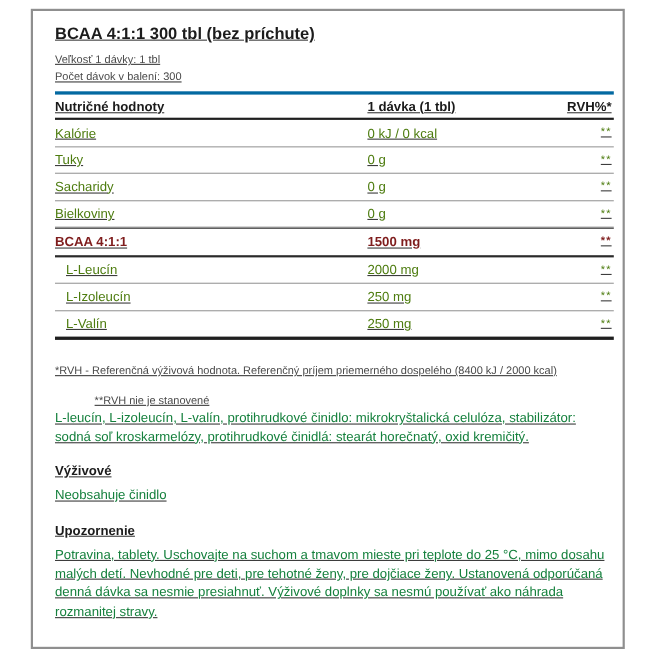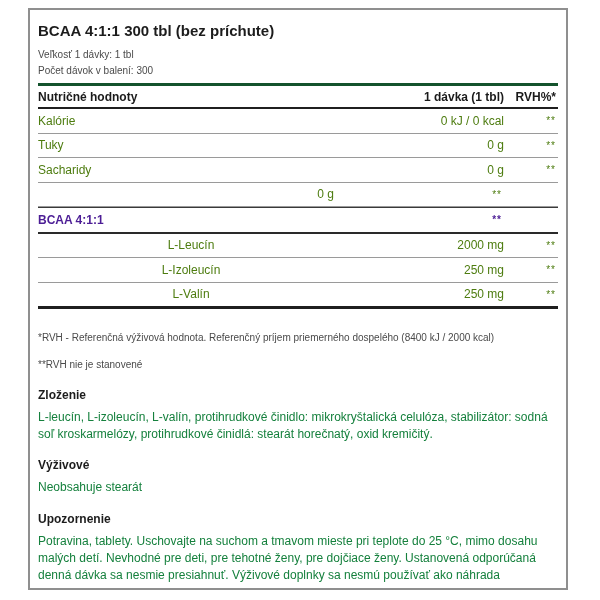--- a/index.html
+++ b/index.html
@@ -3,44 +3,44 @@
 <meta charset="utf-8">
 <style>
   html, body { margin:0; padding:0; background:#ffffff; }
   .canvas {
     position:relative; width:600px; height:600px; background:#ffffff;
     font-family:"Liberation Sans", sans-serif; color:#3d3d3d;
   }
   .panel {
     position:absolute; left:28px; top:8px; width:540px; height:582px;
     box-sizing:border-box; border:2px solid #8f8f8f; background:#ffffff;
-    padding:8px 8px 8px 8px; overflow:hidden;
+    padding:8px 8px 8px 20px; overflow:hidden;text-decoration:underline;
   }
   .title {
     font-size:15px; font-weight:bold; color:#1c1c1c; margin:4px 0 10px 0;
   }
   .serving-line { font-size:10px; color:#4a4a4a; margin:5px 0 4px 0; }
 
-  .nutri-table { margin-top:7px; border-top:3px solid #14532d; border-bottom:3px solid #1f1f1f; }
+  .nutri-table { margin-top:7px; border-top:3px solid #0369a1; border-bottom:3px solid #1f1f1f; }
   .trow {
     display:grid; grid-template-columns:1fr 170px 54px; align-items:center;
     min-height:23.5px; border-bottom:1px solid #9a9a9a;
     font-size:12px; color:#4d7c0f;
   }
   .trow:last-child { border-bottom:none; }
   .trow .c1 { text-align:left; }
-  .trow .c2 { text-align:right; }
+  .trow .c2 { text-align:left; }
   .trow .c3 { text-align:right; font-size:10px; letter-spacing:1px; padding-right:2px; }
   .trow.thead { font-weight:bold; color:#1a1a1a; border-bottom:2px solid #1f1f1f; min-height:21px; }
   .trow.thead .c3 { font-size:12px; letter-spacing:0; }
-  .trow.bold { font-weight:bold; color:#4c1d95; border-top:1px solid #3a3a3a; border-bottom:2px solid #2a2a2a; }
-  .trow.indent .c1 { padding-left:10px;text-align:center; }
+  .trow.bold { font-weight:bold; color:#7f1d1d; border-top:1px solid #3a3a3a; border-bottom:2px solid #2a2a2a; }
+  .trow.indent .c1 { padding-left:10px; }
 
   .footnote { font-size:10px; color:#4a4a4a; line-height:1.5; margin-top:21px; }
-  .footnote + .footnote { margin-top:12px; }
+  .footnote + .footnote { margin-top:12px;margin-left:36px; }
 
   .section-heading { font-size:12px; font-weight:bold; color:#1c1c1c; margin:16px 0 7px 0; }
   .section-body { font-size:12px; color:#15803d; line-height:1.38; margin:0; }
   .section-upozornenie .section-body { line-height:1.45; }
 </style>
 </head>
 <body>
 
 <div class="canvas">
   <div class="panel">
@@ -69,26 +69,28 @@
     <div class="c3">**</div>
   </div>
 
   <div class="trow">
     <div class="c1">Sacharidy</div>
     <div class="c2">0 g</div>
     <div class="c3">**</div>
   </div>
 
   <div class="trow">
+    <div class="c1">Bielkoviny</div>
     <div class="c2">0 g</div>
     <div class="c3">**</div>
   </div>
 
   <div class="trow bold">
     <div class="c1">BCAA 4:1:1</div>
+    <div class="c2">1500 mg</div>
     <div class="c3">**</div>
   </div>
 
   <div class="trow indent">
     <div class="c1">L-Leucín</div>
     <div class="c2">2000 mg</div>
     <div class="c3">**</div>
   </div>
 
   <div class="trow indent">
@@ -105,27 +107,26 @@
 </div>
 
     <div>
       <div class="footnote">*RVH - Referenčná výživová hodnota. Referenčný príjem priemerného dospelého (8400 kJ / 2000 kcal)</div>
       <div class="footnote">**RVH nie je stanovené</div>
     </div>
 
     <div id="sections">
 
   <div class="section section-zlozenie">
-    <div class="section-heading">Zloženie</div>
     <p class="section-body">L-leucín, L-izoleucín, L-valín, protihrudkové činidlo: mikrokryštalická celulóza, stabilizátor: sodná soľ kroskarmelózy, protihrudkové činidlá: stearát horečnatý, oxid kremičitý.</p>
   </div>
 
   <div class="section section-alergeny">
     <div class="section-heading">Výživové</div>
-    <p class="section-body">Neobsahuje stearát</p>
+    <p class="section-body">Neobsahuje činidlo</p>
   </div>
 
   <div class="section section-upozornenie">
     <div class="section-heading">Upozornenie</div>
     <p class="section-body">Potravina, tablety. Uschovajte na suchom a tmavom mieste pri teplote do 25 °C, mimo dosahu malých detí. Nevhodné pre deti, pre tehotné ženy, pre dojčiace ženy. Ustanovená odporúčaná denná dávka sa nesmie presiahnuť. Výživové doplnky sa nesmú používať ako náhrada rozmanitej stravy.</p>
   </div>
 </div>
 
   </div>
 </div>

